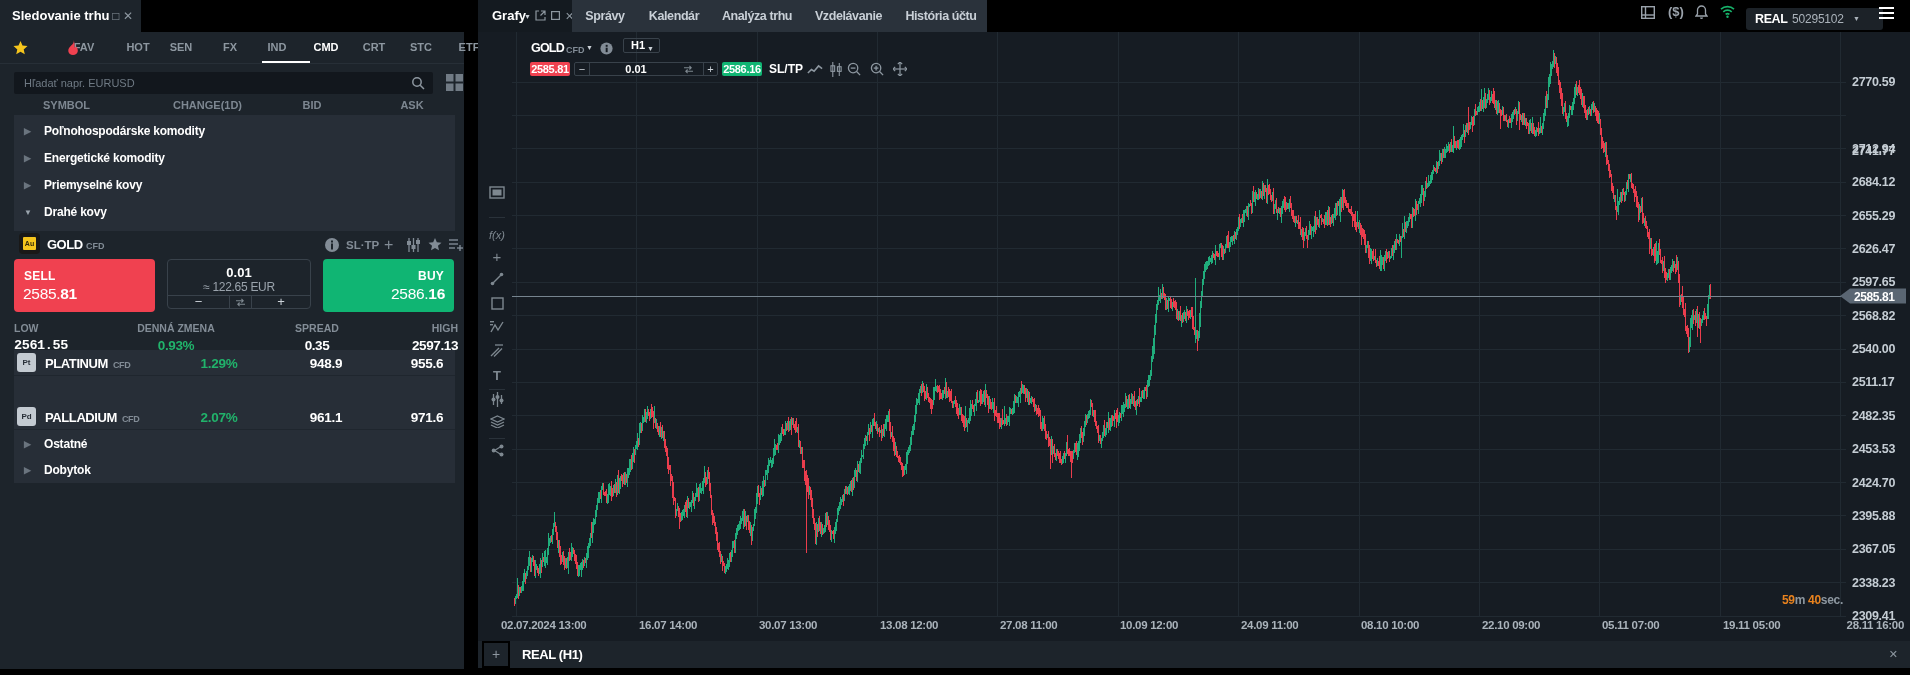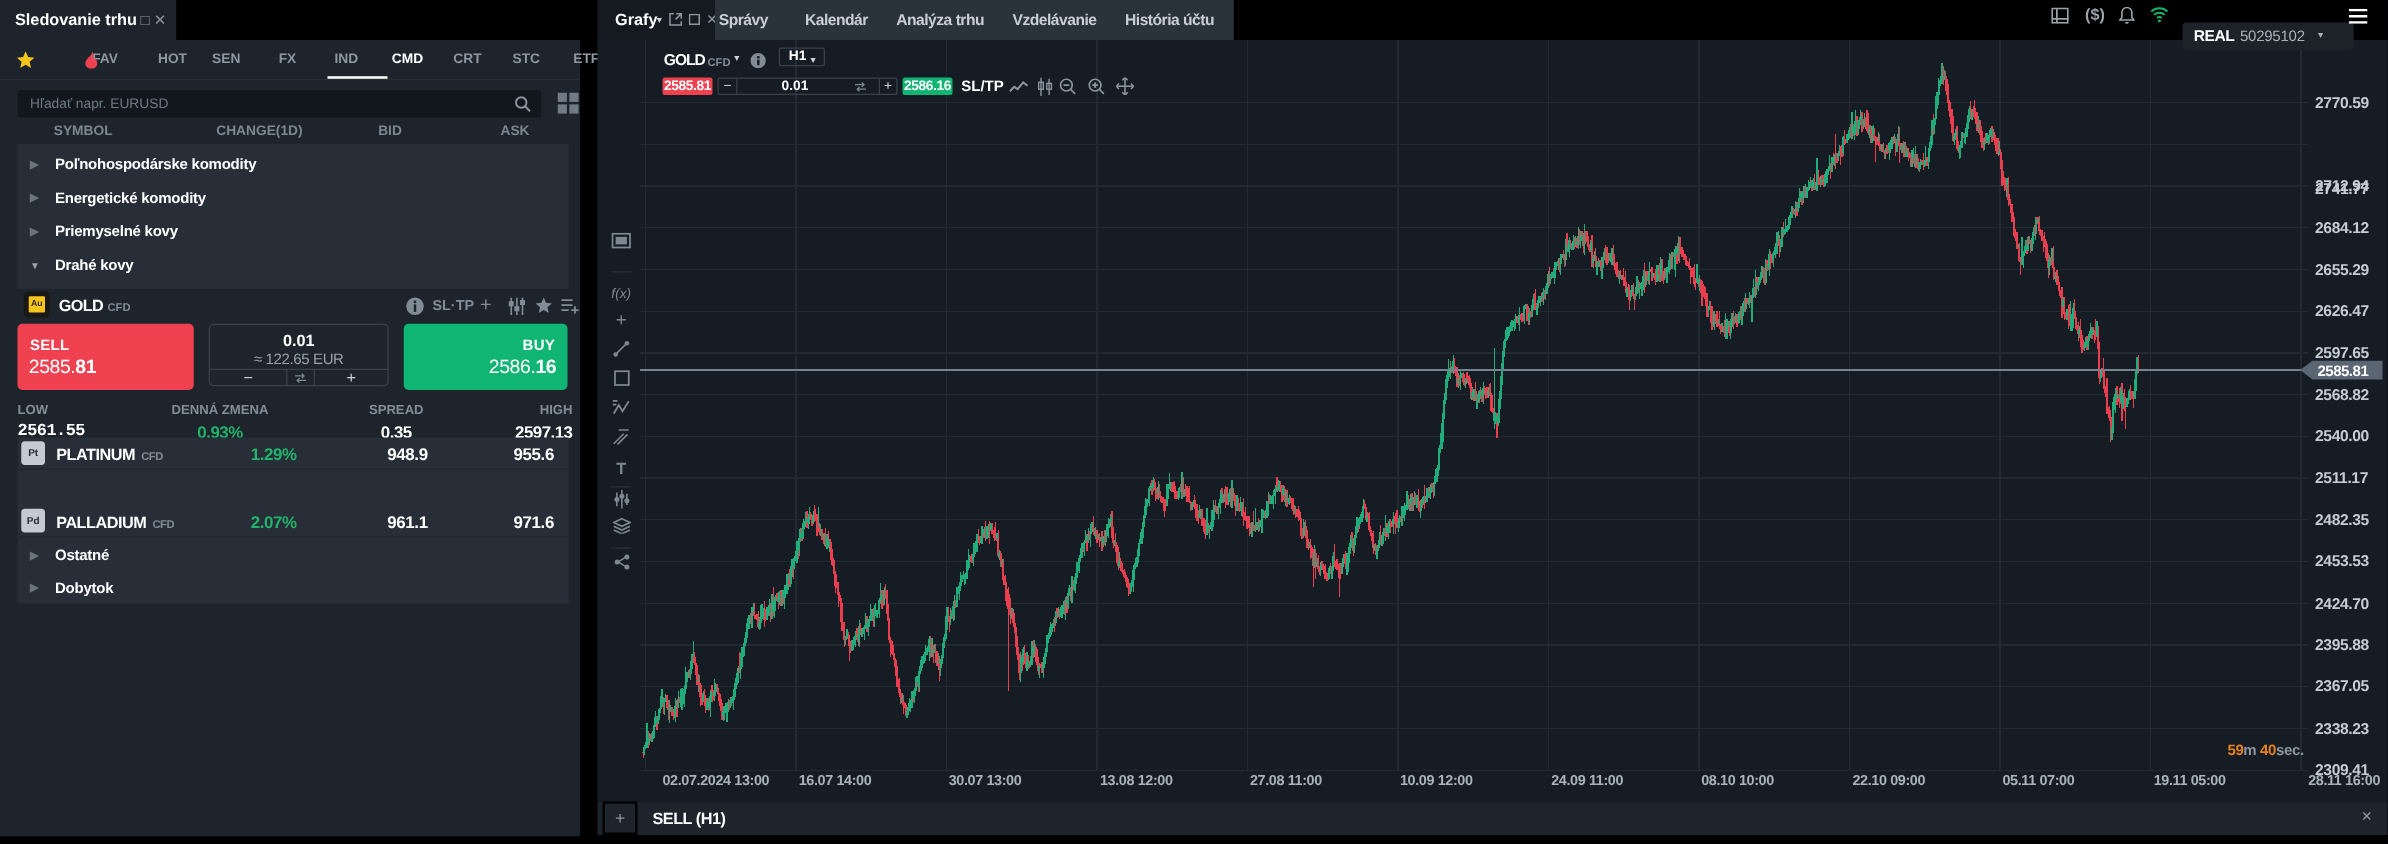--- a/index.html
+++ b/index.html
@@ -58,21 +58,21 @@
 .sym-nm { position:absolute; left:31px; top:6px; color:#fff; font-size:13px; font-weight:700; letter-spacing:-0.4px; }
 .sym-cfd { color:#828c96; font-size:9px; font-weight:700; margin-left:5px; }
 .chg { position:absolute; left:150px; width:110px; top:6px; color:#21b36b; font-size:13.5px; font-weight:700; text-align:center; letter-spacing:-0.3px; }
 .bidv { position:absolute; left:262px; width:100px; top:6px; color:#fff; font-size:13.5px; font-weight:700; text-align:center; letter-spacing:-0.3px; }
 .askv { position:absolute; left:358px; width:110px; top:6px; color:#fff; font-size:13.5px; font-weight:700; text-align:center; letter-spacing:-0.3px; }
 
 
 #cp-tabs { position:absolute; left:478px; top:0; width:1432px; height:32px; }
 #grafy-tab { position:absolute; left:0; top:0; width:94px; height:32px; background:#141a20; color:#fff; font-size:13px; font-weight:700; line-height:32px; padding-left:14px; }
 #oth-tabs { position:absolute; left:94px; top:0; width:415px; height:32px; background:#2a323b; }
-.ctab { position:absolute; top:0; height:32px; line-height:32px; color:#c8cfd6; font-size:12.5px; font-weight:700; text-align:left; letter-spacing:-0.4px; }
+.ctab { position:absolute; top:0; height:32px; line-height:32px; color:#c8cfd6; font-size:12.5px; font-weight:700; text-align:center; letter-spacing:-0.4px; }
 
 #chart { position:absolute; left:478px; top:32px; width:1432px; height:609px; background:#161c23; overflow:hidden; }
 #bottombar { position:absolute; left:478px; top:641px; width:1432px; height:27px; background:#1d242b; }
 #plusbox { position:absolute; left:4px; top:0; width:28px; height:27px; background:#1d242b; border:2px solid #000; color:#8d97a0; font-size:14px; text-align:center; line-height:23px; }
 #bbtitle { position:absolute; left:44px; top:0; height:27px; line-height:27px; color:#fff; font-size:13px; font-weight:700; letter-spacing:-0.4px; }
 #bbx { position:absolute; right:12px; top:0; height:27px; line-height:27px; color:#8d97a0; font-size:11px; }
 
 
 #ct1 { position:absolute; left:53px; top:9px; height:15px; color:#fff; }
 #ct2 { position:absolute; left:44px; top:30px; height:14px; }
@@ -81,21 +81,21 @@
 
 
 .tool { position:absolute; left:9px; width:20px; height:20px; color:#7e8890; text-align:center; }
 .tooldiv { position:absolute; left:11px; width:16px; height:1px; background:#2a323a; }
 
 
 .pl { position:absolute; left:1374px; width:52px; color:#c5cdd4; font-size:12.5px; font-weight:700; letter-spacing:-0.3px; }
 .tl { position:absolute; top:587px; color:#aab3bb; font-size:11.5px; font-weight:700; white-space:nowrap; letter-spacing:-0.3px; }
 
 
-#acctbox { position:absolute; left:1746px; top:18px; width:137px; height:22px; background:#1c2228; border-radius:3px; color:#fff; line-height:22px; }
+#acctbox { position:absolute; left:1746px; top:8px; width:137px; height:22px; background:#1c2228; border-radius:3px; color:#fff; line-height:22px; }
 </style>
 </head>
 <body>
 <div id="stage">
 
   <div id="lp">
     <div id="lp-tab">Sledovanie trhu<span class="wicons">□ ✕</span></div>
     <div id="lp-body">
 
       <div id="lp-tabs">
@@ -466,38 +466,38 @@
       <div class="pl" style="top:277px;">2568.82</div>
       <div class="pl" style="top:310px;">2540.00</div>
       <div class="pl" style="top:343px;">2511.17</div>
       <div class="pl" style="top:377px;">2482.35</div>
       <div class="pl" style="top:410px;">2453.53</div>
       <div class="pl" style="top:444px;">2424.70</div>
       <div class="pl" style="top:477px;">2395.88</div>
       <div class="pl" style="top:510px;">2367.05</div>
       <div class="pl" style="top:544px;">2338.23</div>
       <div class="pl" style="top:577px;">2309.41</div>
-      <div class="tl" style="left:52px;">02.07.2024 13:00</div>
+      <div class="tl" style="left:23px;">02.07.2024 13:00</div>
       <div class="tl" style="left:161px;">16.07 14:00</div>
       <div class="tl" style="left:281px;">30.07 13:00</div>
       <div class="tl" style="left:402px;">13.08 12:00</div>
       <div class="tl" style="left:522px;">27.08 11:00</div>
       <div class="tl" style="left:642px;">10.09 12:00</div>
       <div class="tl" style="left:763px;">24.09 11:00</div>
       <div class="tl" style="left:883px;">08.10 10:00</div>
       <div class="tl" style="left:1004px;">22.10 09:00</div>
       <div class="tl" style="left:1124px;">05.11 07:00</div>
       <div class="tl" style="left:1245px;">19.11 05:00</div>
       <div class="tl" style="left:1365px;width:61px;text-align:right;">28.11 16:00</div>
       <div class="abs" style="left:1260px;top:561px;width:105px;text-align:right;font-size:12px;font-weight:700;color:#8d97a0;letter-spacing:-0.3px;"><span style="color:#e8821e;">59</span>m <span style="color:#e8821e;">40</span>sec.</div>
   </div>
 
   <div id="bottombar">
     <div id="plusbox">+</div>
-    <div id="bbtitle">SELL (H1)</div>
+    <div id="bbtitle">REAL (H1)</div>
     <div id="bbx">✕</div>
   </div>
 
   <div id="topright">
     <svg class="abs" style="left:1641px;top:6px;" width="14" height="13" viewBox="0 0 14 13">
         <rect x="0.7" y="0.7" width="12.6" height="11.6" fill="none" stroke="#9aa2ab" stroke-width="1.4"></rect>
         <line x1="4.5" y1="1" x2="4.5" y2="12" stroke="#9aa2ab" stroke-width="1.4"></line>
         <line x1="1" y1="9" x2="14" y2="9" stroke="#9aa2ab" stroke-width="1.4"></line>
       </svg>
     <span class="abs" style="left:1668px;top:4px;color:#9aa2ab;font-size:13px;font-weight:700;">($)</span>

